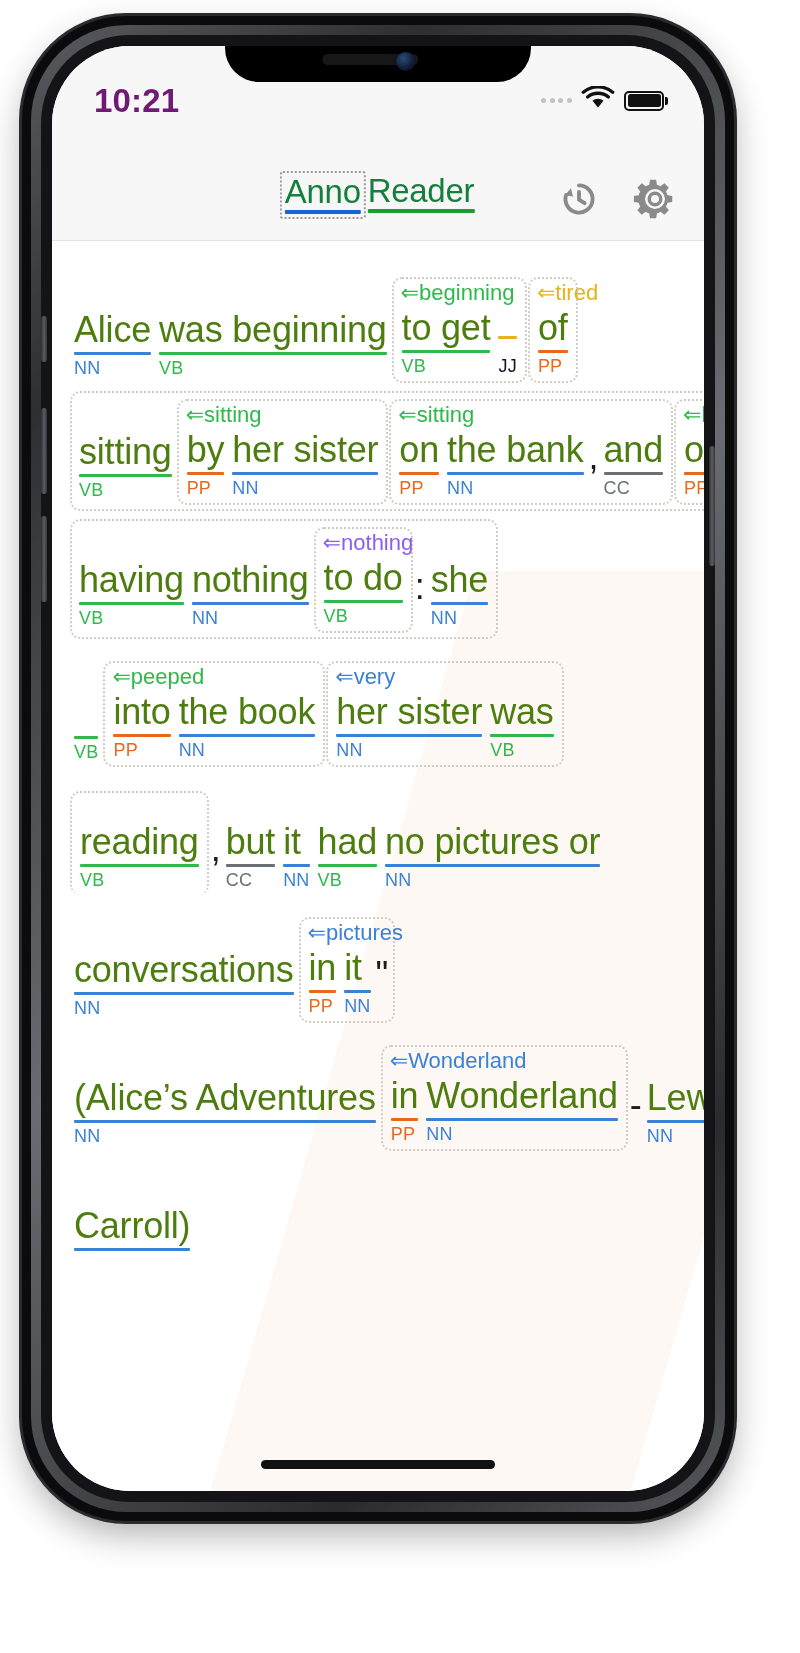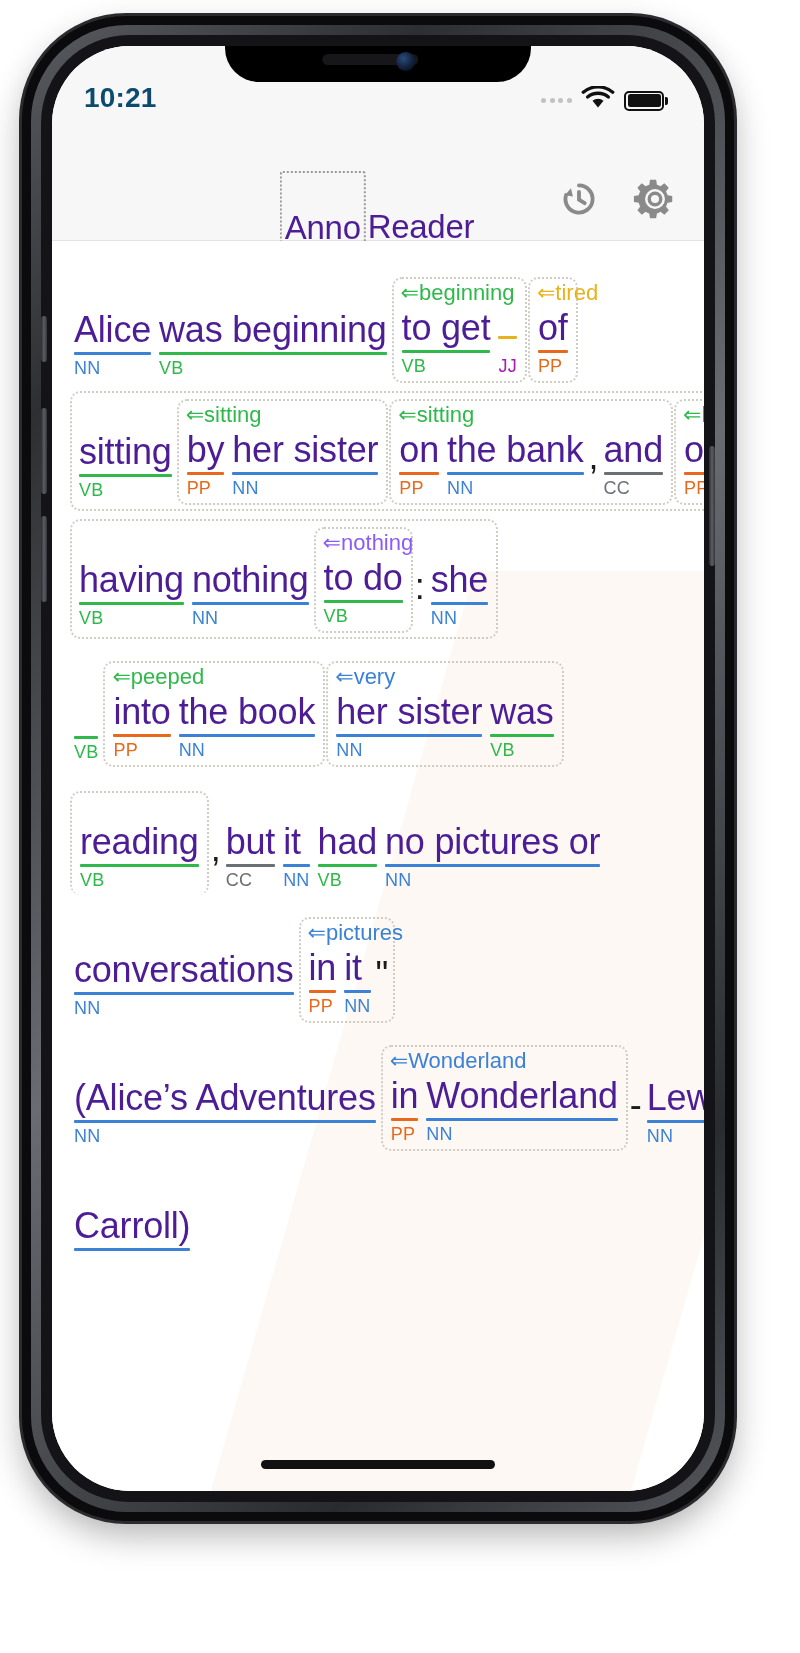--- a/index.html
+++ b/index.html
@@ -58,22 +58,22 @@
   .notch-speaker {
     position: absolute; left: 50%; transform: translateX(-58%); top: 40px;
     width: 96px; height: 11px; border-radius: 6px; background: #17171a;
   }
   .notch-cam {
     position: absolute; left: 50%; transform: translateX(96%); top: 38px;
     width: 19px; height: 19px; border-radius: 50%;
     background: radial-gradient(circle at 38% 34%, #2a4b7c 0%, #12203a 55%, #05070c 100%);
   }
   .sb-time {
-    position: absolute; left: 32px; top: 36px;
-    font-size: 28px; font-weight: bold; color: #0c4a6e; letter-spacing: 0.2px;
+    position: absolute; left: 42px; top: 36px;
+    font-size: 33px; font-weight: bold; color: #701a75; letter-spacing: 0.2px;
   }
   .sb-right {
     position: absolute; right: 36px; top: 40px;
     display: flex; align-items: center; gap: 9px;
   }
   .sb-dots { display: flex; gap: 3.5px; align-items: center; }
   .sb-dots i { width: 5px; height: 5px; border-radius: 50%; background: #c2c2c4; display: block; }
   .sb-batt { width: 40px; height: 20px; border: 2.2px solid #111; border-radius: 5px; position: relative; }
   .sb-batt::after { content: ""; position: absolute; left: 1.6px; top: 1.6px; width: 33px; height: 13px; background: #111; border-radius: 2.5px; }
   .sb-batt-tip { width: 2.6px; height: 8px; background: #111; border-radius: 0 2px 2px 0; margin-left: 1.5px; }
@@ -81,21 +81,21 @@
   
   .appbar {
     position: absolute; left: 0; top: 112px; width: 100%; height: 83px;
     background: #f7f7f7; border-bottom: 1px solid #e3e3e3;
   }
   .logo {
     position: absolute; left: 50%; transform: translateX(-50%); top: 13px;
     display: flex; align-items: flex-start;
   }
   .logo-part { position: relative; padding: 3px 2px 9px 2px; }
-  .logo-txt { font-size: 33px; color: #4c1d95; letter-spacing: -0.3px; line-height: 1; margin-top: 36px; }
+  .logo-txt { font-size: 33px; color: #15803d; letter-spacing: -0.3px; line-height: 1; }
   .logo-a { border: 2px dotted #9a9a9a; border-radius: 3px; padding: 2px 3px 9px 3px; }
   .logo-ul { position: absolute; left: 3px; right: 3px; bottom: 3px; height: 4px; border-radius: 1px; }
   .logo-ul.blue { background: #1565d8; }
   .logo-ul.green { background: #19a02e; left: 2px; right: 1px; }
 
   .hdr-icons { position: absolute; right: 24px; top: 18px; display: flex; gap: 26px; align-items: center; }
   .icon-btn { width: 50px; height: 50px; display: flex; align-items: center; justify-content: center; }
 
   
   .content {
@@ -137,21 +137,21 @@
   }
   .grp-label {
     position: absolute; left: 7px; top: 3px;
     font-size: 22px; line-height: 1; white-space: nowrap;
   }
   .arrow { font-size: 22px; }
 
   
   .tok { position: relative; display: flex; flex-direction: column; align-items: flex-start; padding: 0 4px; }
   .tok .w {
-    font-size: 36px; line-height: 1.06; color: #4c1d95;
+    font-size: 36px; line-height: 1.06; color: #4d7c0f;
     white-space: pre; letter-spacing: -0.2px;
   }
   .tok .ul { height: 3px; width: 100%; border-radius: 1px; margin-top: 2px; }
   .tok .pos { font-size: 18px; line-height: 1.25; margin-top: 2px; letter-spacing: 0.2px; }
   .tok.nopos .pos { visibility: hidden; }
 
   
   .punct { font-size: 36px; line-height: 1.06; color: #1b1b1b; align-self: flex-start;
            margin-top: 0; padding: 0 1px; }
   .punct-wrap { display: flex; flex-direction: column; }
@@ -261,21 +261,21 @@
                   </div>
                   <div class="group">
                     <div class="grp-label" style="color: rgb(46, 185, 74);"><span class="arrow">⇐</span><span>beginning</span></div>
                     <div class="tok">
                       <div class="w">to get</div>
                       <div class="ul" style="background: rgb(46, 185, 74);"></div>
                       <div class="pos" style="color: rgb(46, 185, 74);">VB</div>
                     </div>
                     <div class="tok">
                       <div class="ul" style="background: rgb(232, 178, 28);"></div>
-                      <div class="pos" style="color: #a21caf; margin-top: 16px;">JJ</div>
+                      <div class="pos" style="color: #0f172a; margin-top: 16px;">JJ</div>
                     </div>
                   </div>
                   <div class="group">
                     <div class="grp-label" style="color: rgb(232, 178, 28);"><span class="arrow">⇐</span><span>tired</span></div>
                     <div class="tok">
                       <div class="w">of</div>
                       <div class="ul" style="background: rgb(232, 105, 28);"></div>
                       <div class="pos" style="color: rgb(232, 105, 28);">PP</div>
                     </div>
                   </div>

